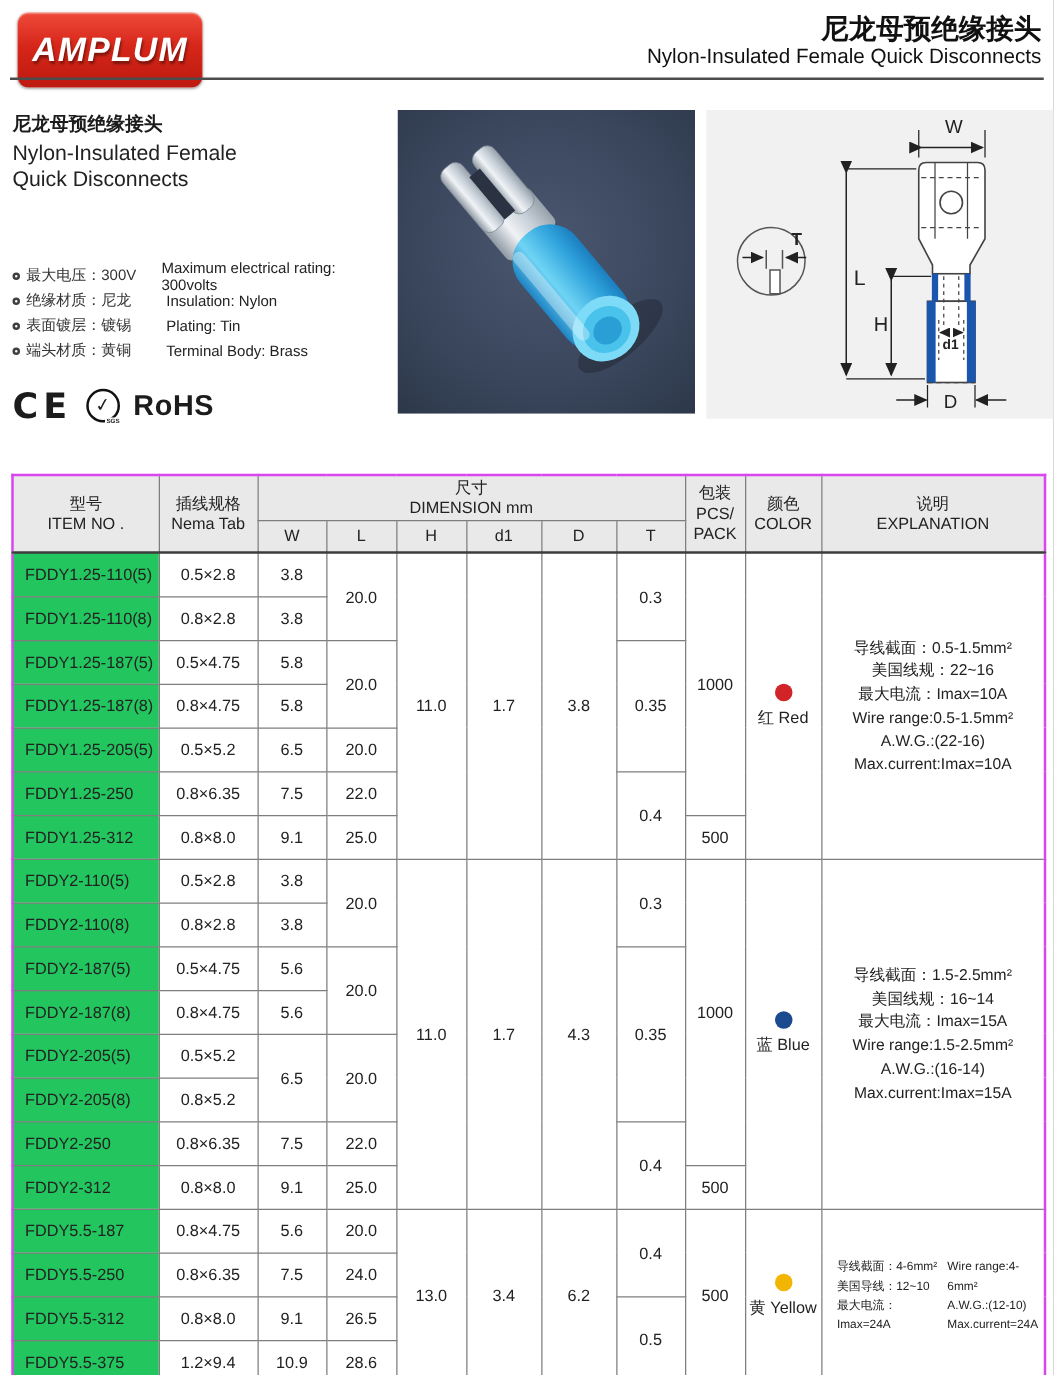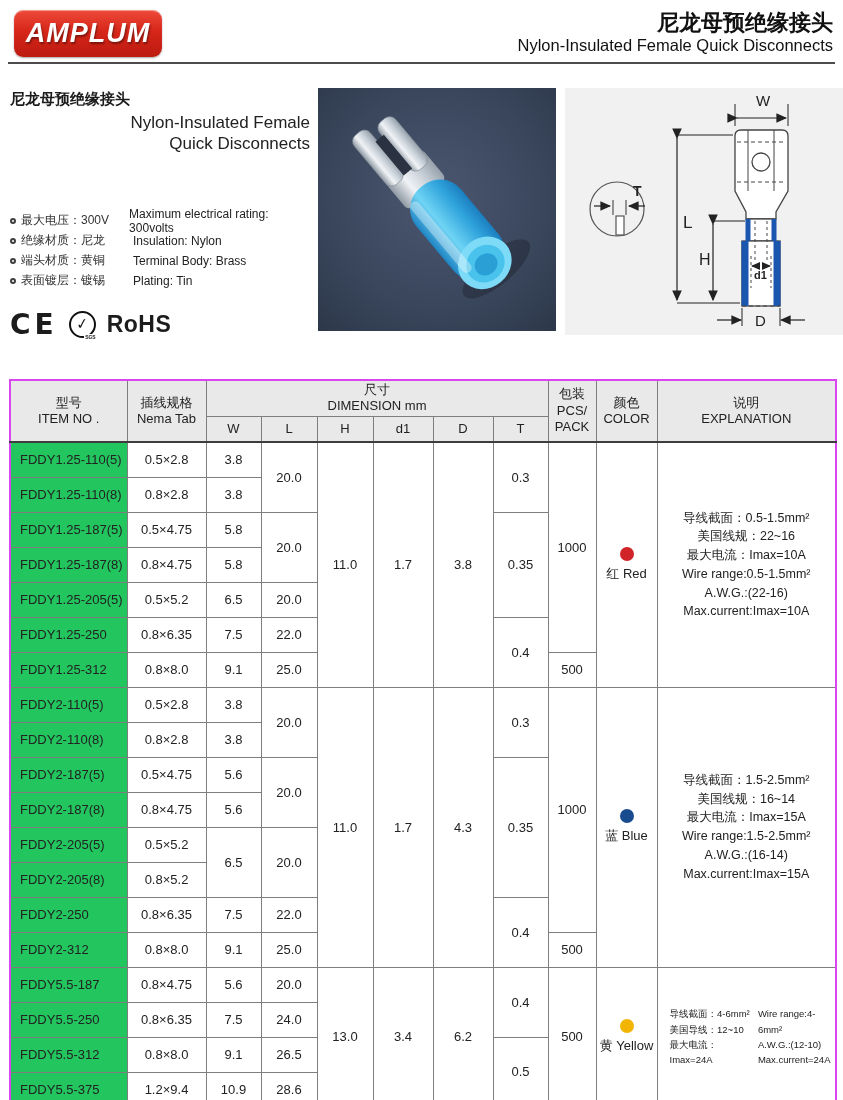--- a/index.html
+++ b/index.html
@@ -1,33 +1,33 @@
 <!DOCTYPE html>
 <html><head>
 <meta charset="utf-8">
 <style>
   * { margin:0; padding:0; box-sizing:border-box; }
   body { background:#888; font-family:"Liberation Sans","DejaVu Sans",sans-serif; }
   .page { position:relative; width:843px; height:1100px; background:#fff; margin:0 auto; overflow:hidden; color:#1c1c1c; }
 
   
-  .logo { position:absolute; left:14px; top:10px; width:148px; height:47px;
+  .logo { position:absolute; left:14px; top:10px; width:148px; height:60px;
           background:linear-gradient(180deg,#ee4a3a 0%,#d62619 45%,#bd1a10 100%);
           border-radius:9px; display:flex; align-items:center; justify-content:center;
           box-shadow:0 1px 2px rgba(0,0,0,.35), inset 0 1px 1px rgba(255,255,255,.45); }
   .logo span { color:#fff; font-weight:bold; font-style:italic; font-size:27px; letter-spacing:1px;
           text-shadow:1px 2px 2px rgba(0,0,0,.4); }
   .hdr-title-zh { position:absolute; right:10px; top:8px; font-size:22px; font-weight:bold; color:#111; }
   .hdr-title-en { position:absolute; right:10px; top:36px; font-size:16.5px; color:#111; }
   .top-rule { position:absolute; left:8px; right:8px; top:62px; height:2px; background:#4c4c4c; }
 
   
   .intro { position:absolute; left:10px; top:90px; width:300px; }
   .intro .t-zh { font-size:15px; font-weight:bold; margin-bottom:3px; }
-  .intro .t-en { font-size:17px; line-height:1.25; color:#222;text-align:right; }
+  .intro .t-en { font-size:17px; line-height:1.25; color:#222; }
   .specs { margin-top:56px; }
   .spec-row { display:flex; align-items:center; height:20px; font-size:12px; }
   .bullet { width:6px; height:6px; border:2px solid #3f3f3f; border-radius:50%; margin-right:5px; flex:none; }
   .spec-zh { width:112px; color:#333; }
   .spec-en { color:#222; }
   .certs { margin-top:17px; display:flex; align-items:center; gap:11px; }
   .ce { font-size:28px; font-weight:bold; letter-spacing:4px; font-family:"DejaVu Sans",sans-serif; }
   .sgs { width:27px; height:27px; border:2.5px solid #111; border-radius:50%; position:relative;
          display:flex; align-items:center; justify-content:center; }
   .sgs .chk { font-size:15px; font-weight:bold; transform:rotate(-8deg); }
@@ -84,27 +84,27 @@
         <span class="spec-zh">最大电压：300V</span>
         <span class="spec-en">Maximum electrical rating: 300volts</span>
       </div>
       <div class="spec-row">
         <span class="bullet"></span>
         <span class="spec-zh">绝缘材质：尼龙</span>
         <span class="spec-en">Insulation: Nylon</span>
       </div>
       <div class="spec-row">
         <span class="bullet"></span>
-        <span class="spec-zh">端头材质：黄铜</span>
-        <span class="spec-en">Terminal Body: Brass</span>
+        <span class="spec-zh">表面镀层：镀锡</span>
+        <span class="spec-en">Plating: Tin</span>
       </div>
       <div class="spec-row">
         <span class="bullet"></span>
-        <span class="spec-zh">表面镀层：镀锡</span>
-        <span class="spec-en">Plating: Tin</span>
+        <span class="spec-zh">端头材质：黄铜</span>
+        <span class="spec-en">Terminal Body: Brass</span>
       </div>
     </div>
     <div class="certs">
       <span class="ce">CE</span>
       <span class="sgs">
         <span class="chk">✓</span>
         <span class="lbl">SGS</span>
       </span>
       <span class="rohs">RoHS</span>
     </div>

